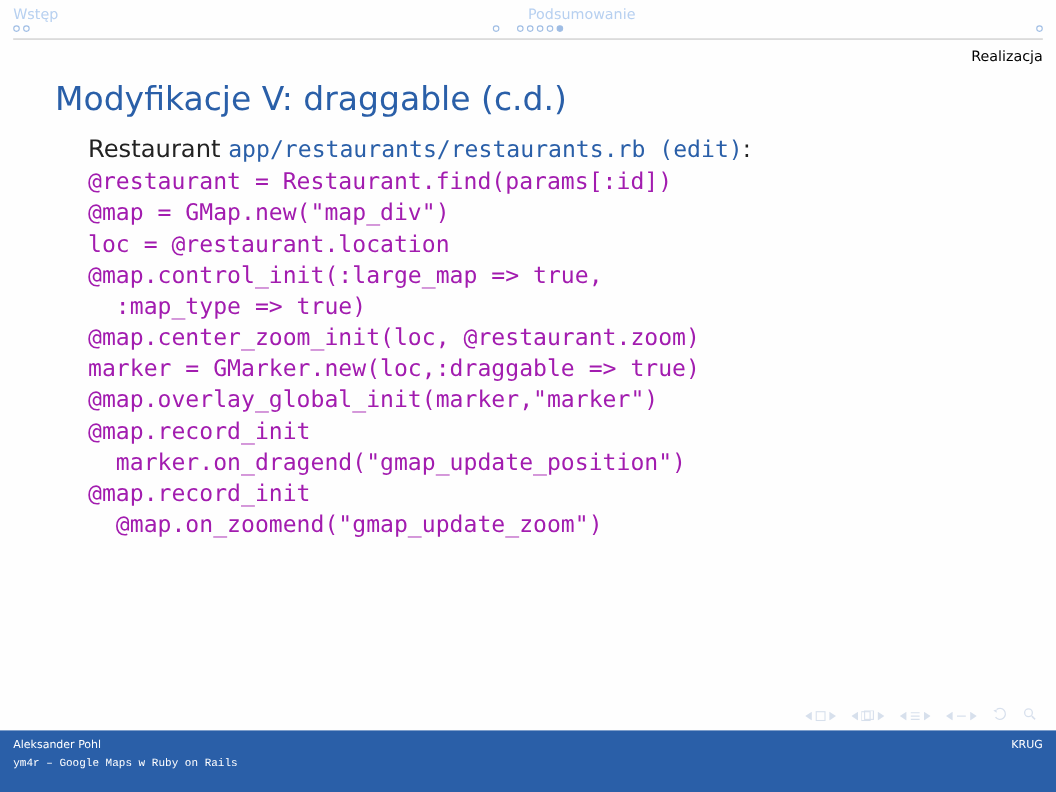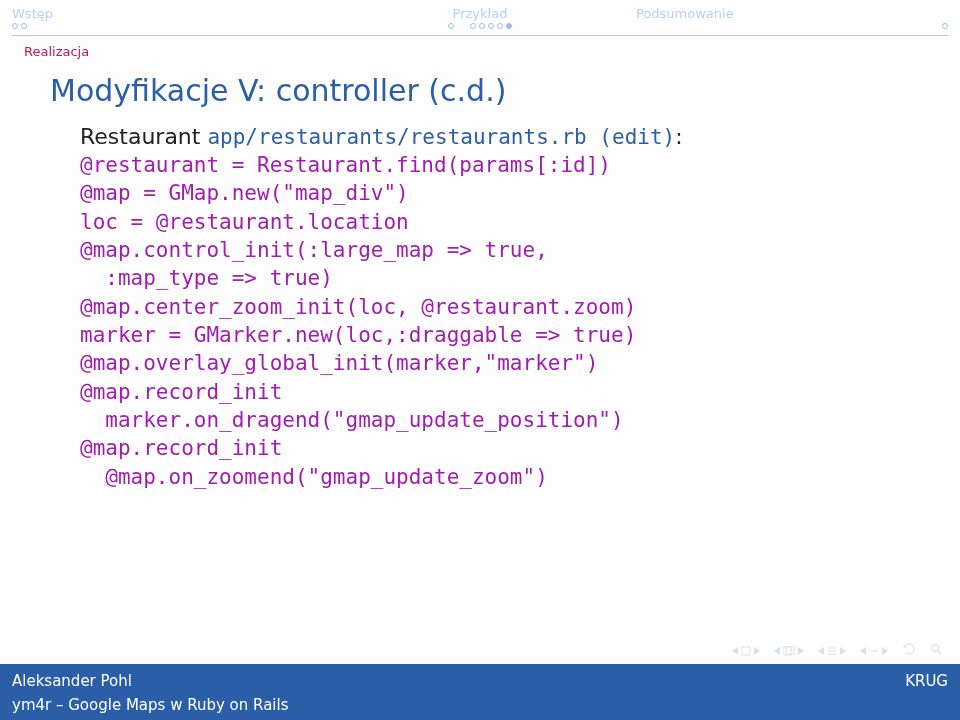--- a/index.html
+++ b/index.html
@@ -39,23 +39,24 @@
   .dot {
     width: 6px; height: 6px; border-radius: 50%;
     border: 1px solid #9fbde4;
     display: inline-block;
   }
   .dot.fill { background: #9fbde4; }
 
   .hr-line { border: none; border-top: 1px solid #c4c4c4; margin: 2px 0 2px 0; }
 
   .subsection {
-    color: #be185d;
+    color: #000000;
     font-size: 13px;
     padding: 6px 0 0 12px;
+    text-align: right;
   }
 
   
   .content {
     flex: 1;
     padding: 14px 36px 0 50px;
   }
   .title {
     color: #2a5fa8;
     font-size: 30px;
@@ -78,25 +79,25 @@
     margin-left: 30px;
   }
 
   
   .footer {
     position: absolute;
     bottom: 0; left: 0; right: 0;
     height: 56px;
     background: #2a5fa8;
     color: #fff;
-    font-size: 15px;
+    font-size: 10px;
     padding: 8px 12px 0 12px;
   }
   .foot-row1 { display: flex; justify-content: space-between; }
-  .foot-row2 { margin-top: 6px; }
+  .foot-row2 { margin-top: 6px; font-family: Liberation Mono, monospace; }
 
   
   .nav-icons {
     position: absolute;
     right: 18px;
     bottom: 62px;
     display: flex;
     gap: 14px;
     color: #ccd6e6;
     font-size: 12px;
@@ -107,21 +108,20 @@
 
 </style>
 </head>
 <body>
 
 <div class="slide">
 
   <div class="headbar">
     <div class="nav-row">
       <div class="nav-item left">Wstęp</div>
-      <div class="nav-item center">Przykład</div>
       <div class="nav-item right">Podsumowanie</div>
     </div>
     <div class="dot-row">
       <div class="dot-group left">
         <span class="dot"></span>
         <span class="dot"></span>
       </div>
       <div class="dot-group center">
         <span class="dot"></span>
         <span style="width:10px"></span>
@@ -133,21 +133,21 @@
       </div>
       <div class="dot-group right">
         <span class="dot"></span>
       </div>
     </div>
     <hr class="hr-line">
     <div class="subsection">Realizacja</div>
   </div>
 
   <div class="content">
-    <h1 class="title">Modyfikacje V: controller (c.d.)</h1>
+    <h1 class="title">Modyfikacje V: draggable (c.d.)</h1>
     <div class="intro">
       <span>Restaurant </span><span class="tt">app/restaurants/restaurants.rb (edit)</span><span>:</span>
     </div>
     <div class="code">@restaurant = Restaurant.find(params[:id])
 @map = GMap.new("map_div")
 loc = @restaurant.location
 @map.control_init(:large_map =&gt; true,
   :map_type =&gt; true)
 @map.center_zoom_init(loc, @restaurant.zoom)
 marker = GMarker.new(loc,:draggable =&gt; true)

